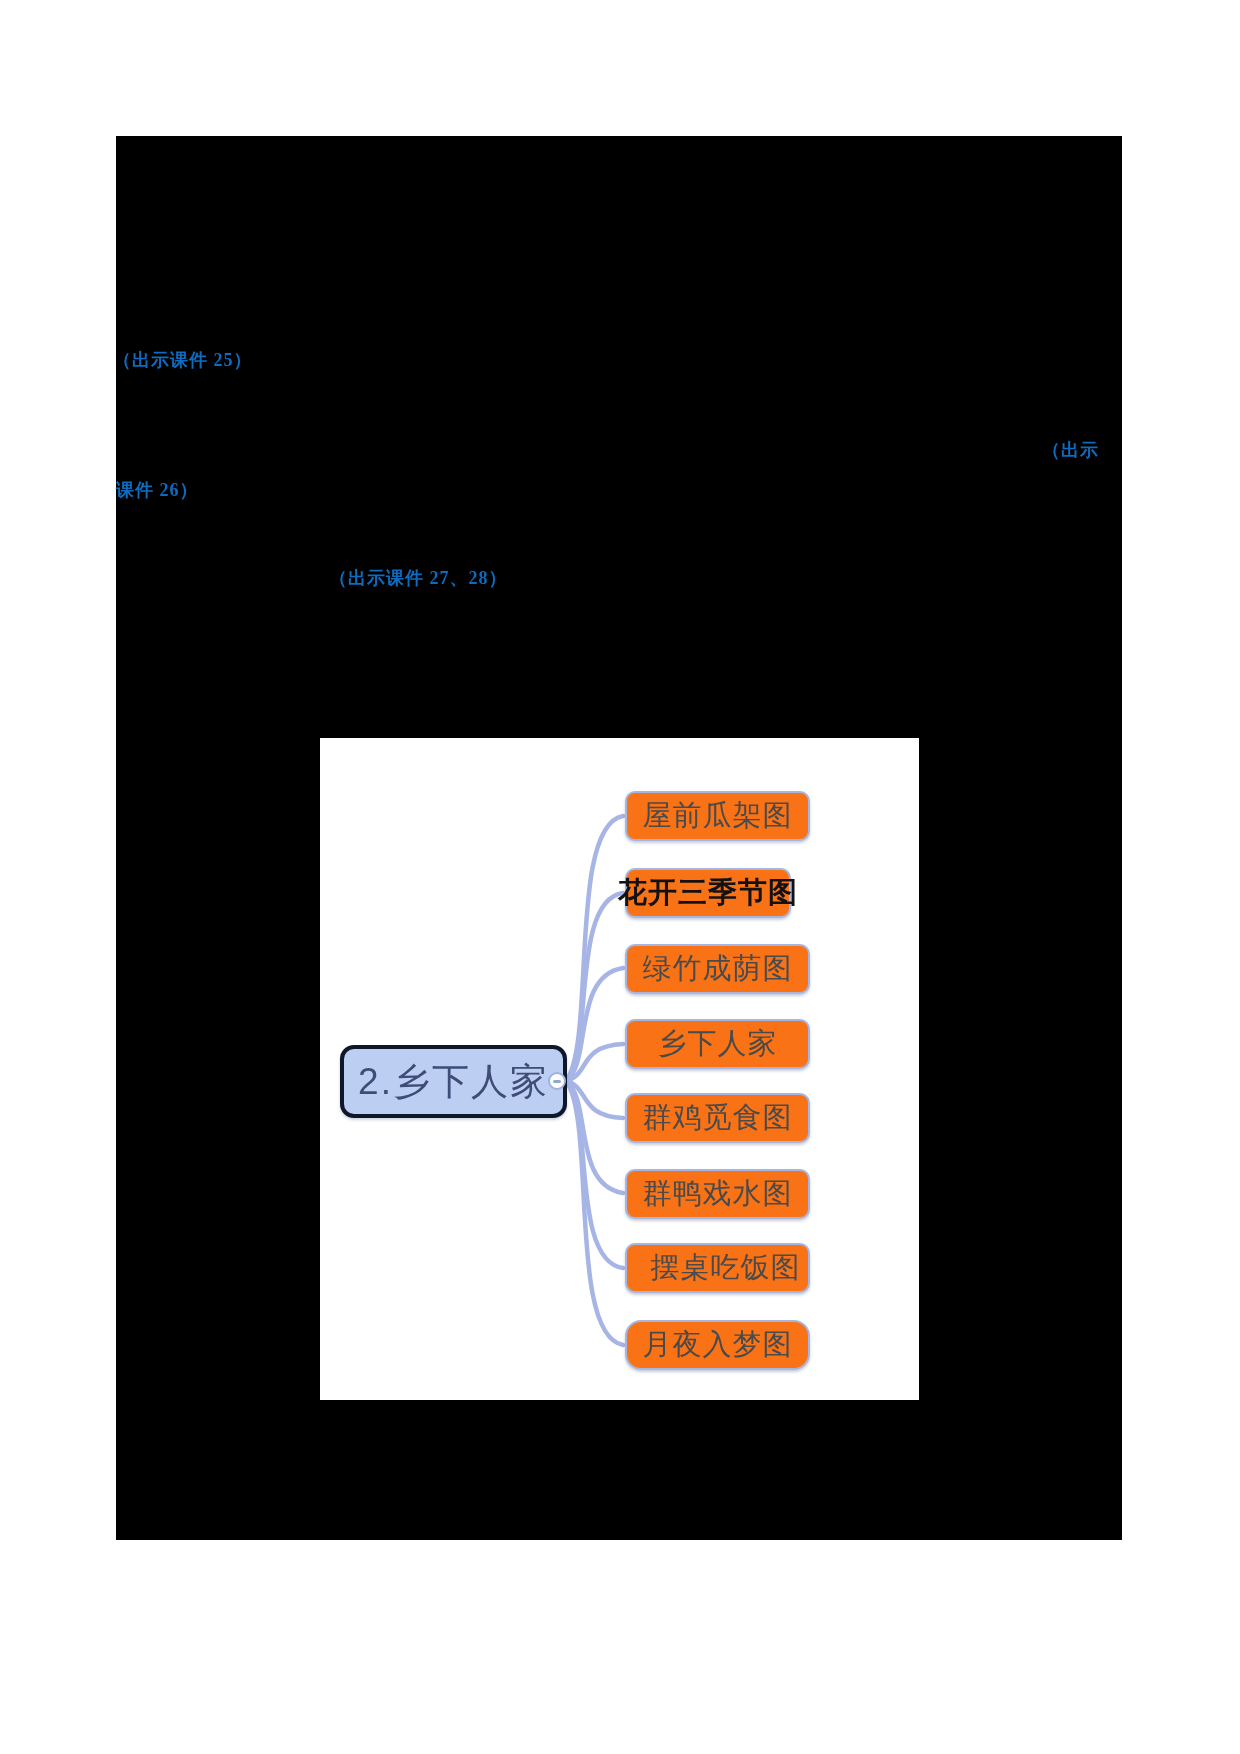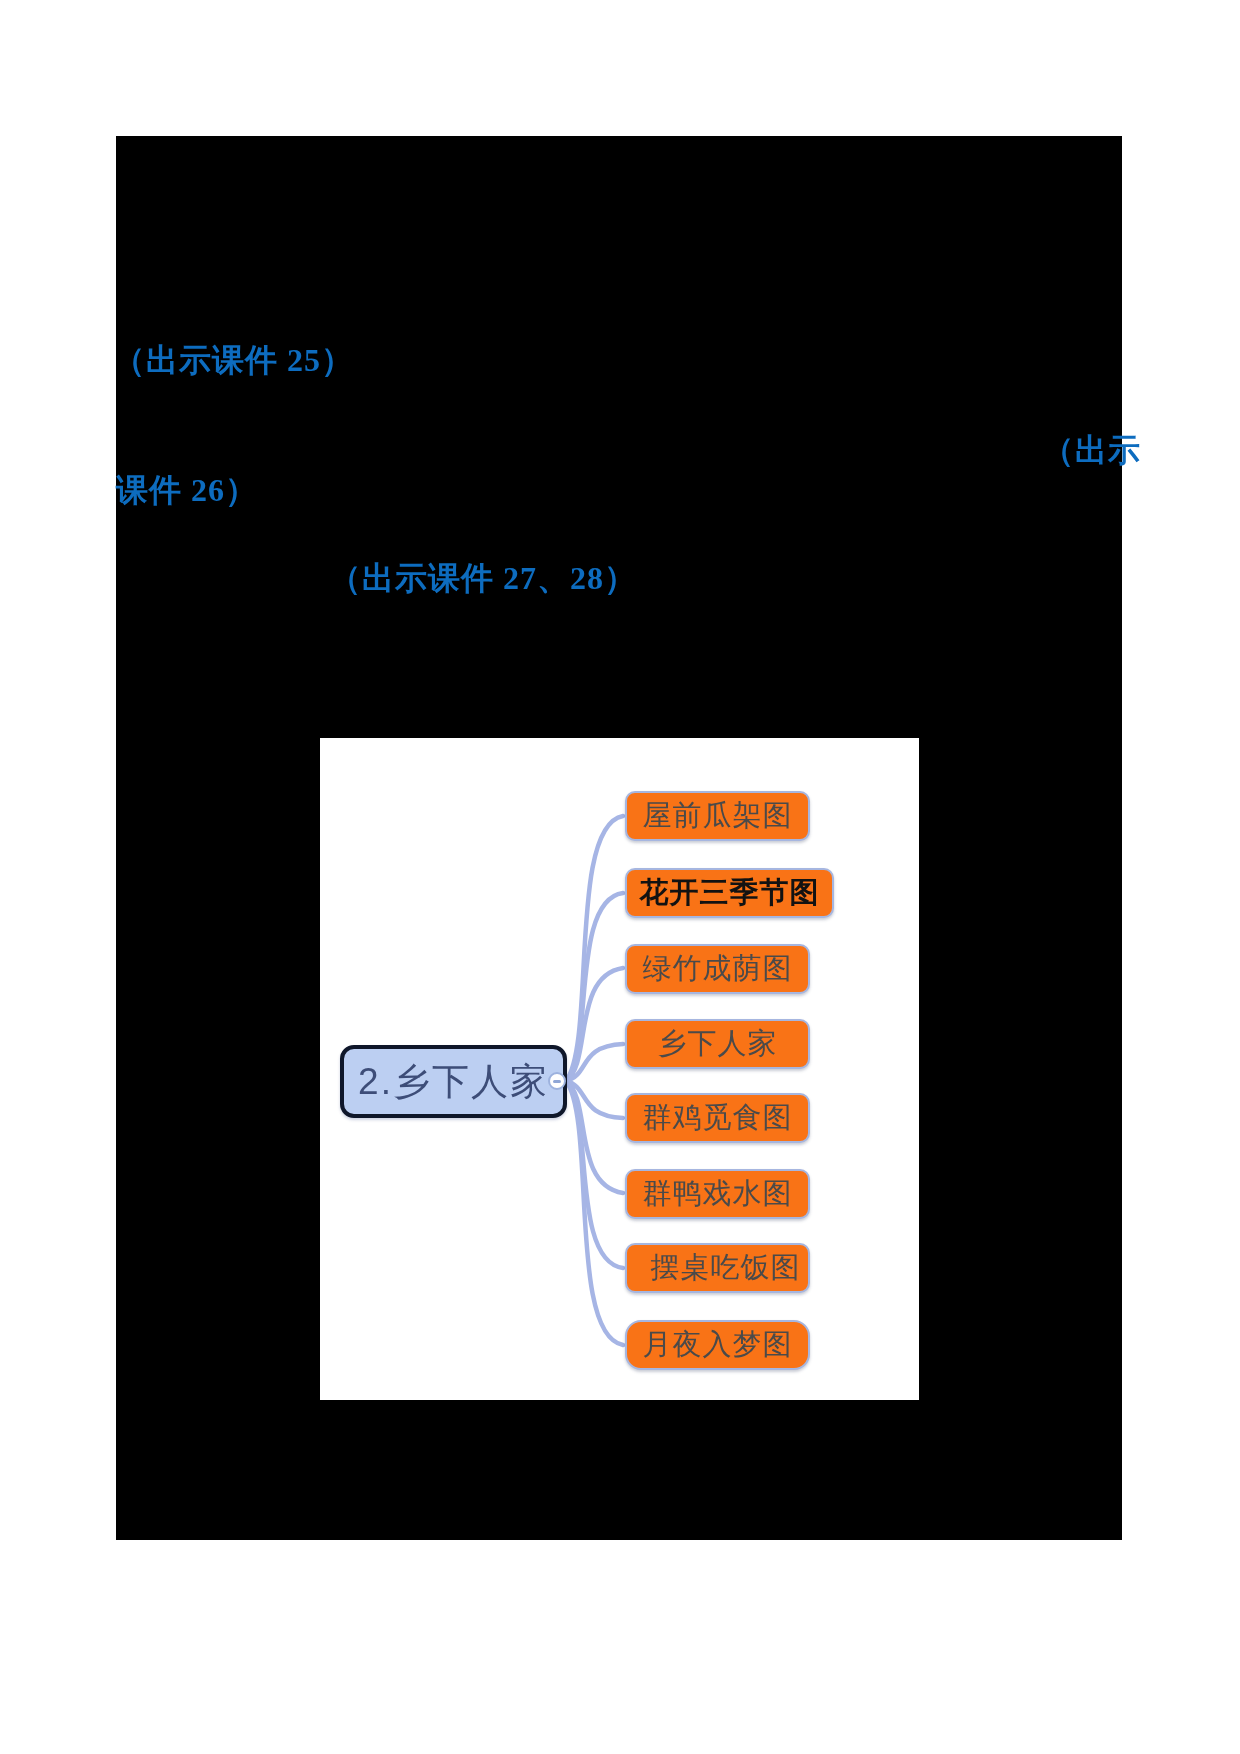--- a/index.html
+++ b/index.html
@@ -8,21 +8,21 @@
     font-family:"Liberation Sans",sans-serif;overflow:hidden;
   }
   
   .black-block{
     position:absolute;left:116px;top:136px;width:1006px;height:1404px;
     background:#000000;
   }
   
   .callout{
     position:absolute;color:#0d6cbf;font-family:"Liberation Serif",serif;
-    font-weight:bold;font-size:32px;line-height:30px;letter-spacing:1px;
+    font-weight:bold;font-size:18px;line-height:30px;letter-spacing:1px;
     white-space:nowrap;
   }
   .callout-25{left:113px;top:345px;}
   .callout-26a{left:1042px;top:435px;}
   .callout-26b{left:116px;top:475px;}
   .callout-27{left:329px;top:563px;}
   
   .mindmap{
     position:absolute;left:320px;top:738px;width:599px;height:662px;
     background:#ffffff;
@@ -48,21 +48,21 @@
   .mm-branch{
     position:absolute;left:305px;height:50px;width:185px;
     background:#f97316;border:2px solid #a6b6e0;border-radius:10px;
     box-sizing:border-box;display:flex;align-items:center;justify-content:center;
     box-shadow:0 2px 3px rgba(80,90,120,0.30);
   }
   .mm-branch-label{
     color:#4a4a4a;font-size:29px;letter-spacing:1px;white-space:nowrap;
   }
   .b0{top:53px;}
-  .b1{top:130px;width:209px;}
+  .b1{top:130px;width:166px;}
   .b1 .mm-branch-label{color:#121212;font-weight:bold;}
   .b2{top:206px;}
   .b3{top:281px;}
   .b4{top:355px;}
   .b5{top:431px;}
   .b6{top:505px;padding-left:16px;}
   .b7{top:582px;border-radius:16px;}
 </style>
 </head>
 <body>

